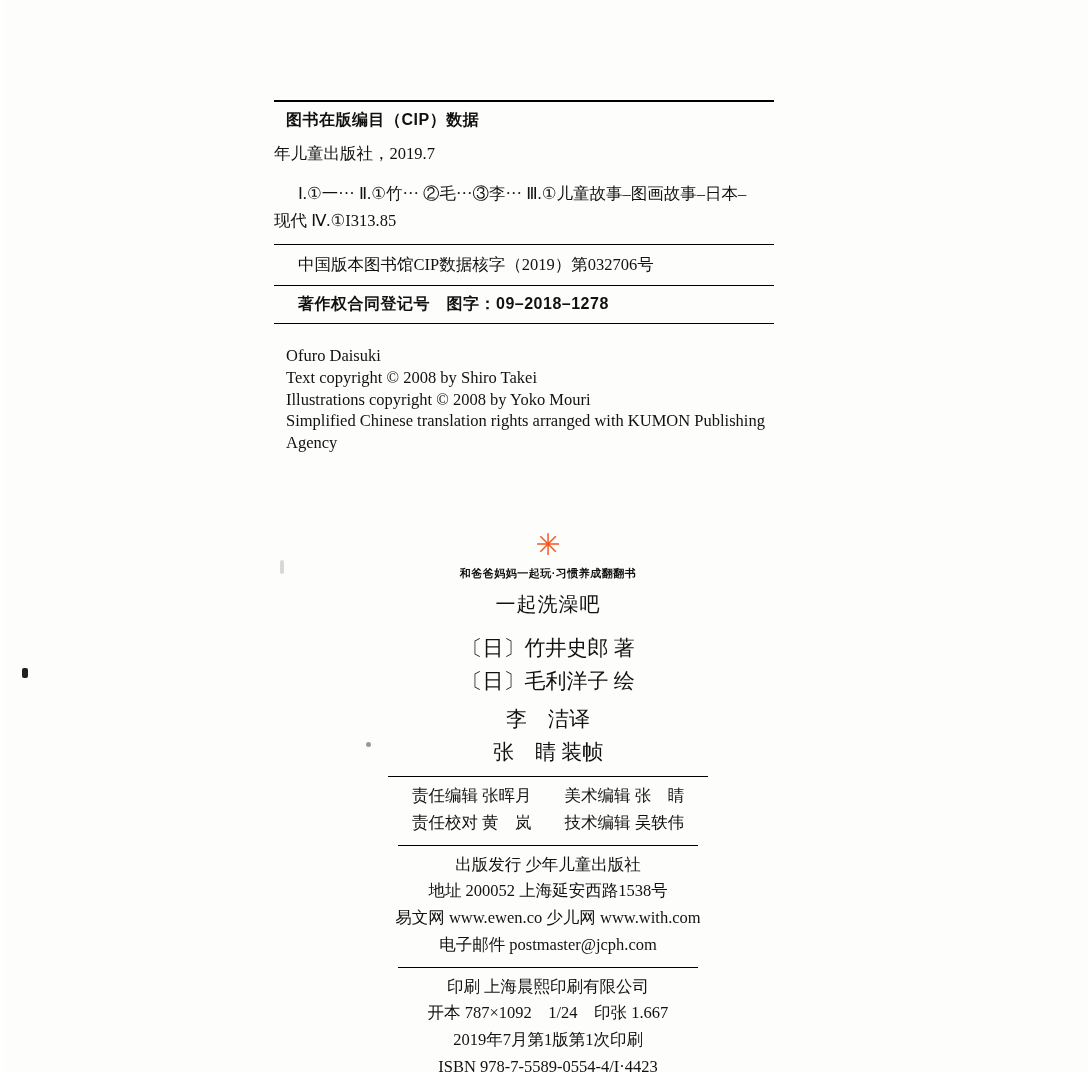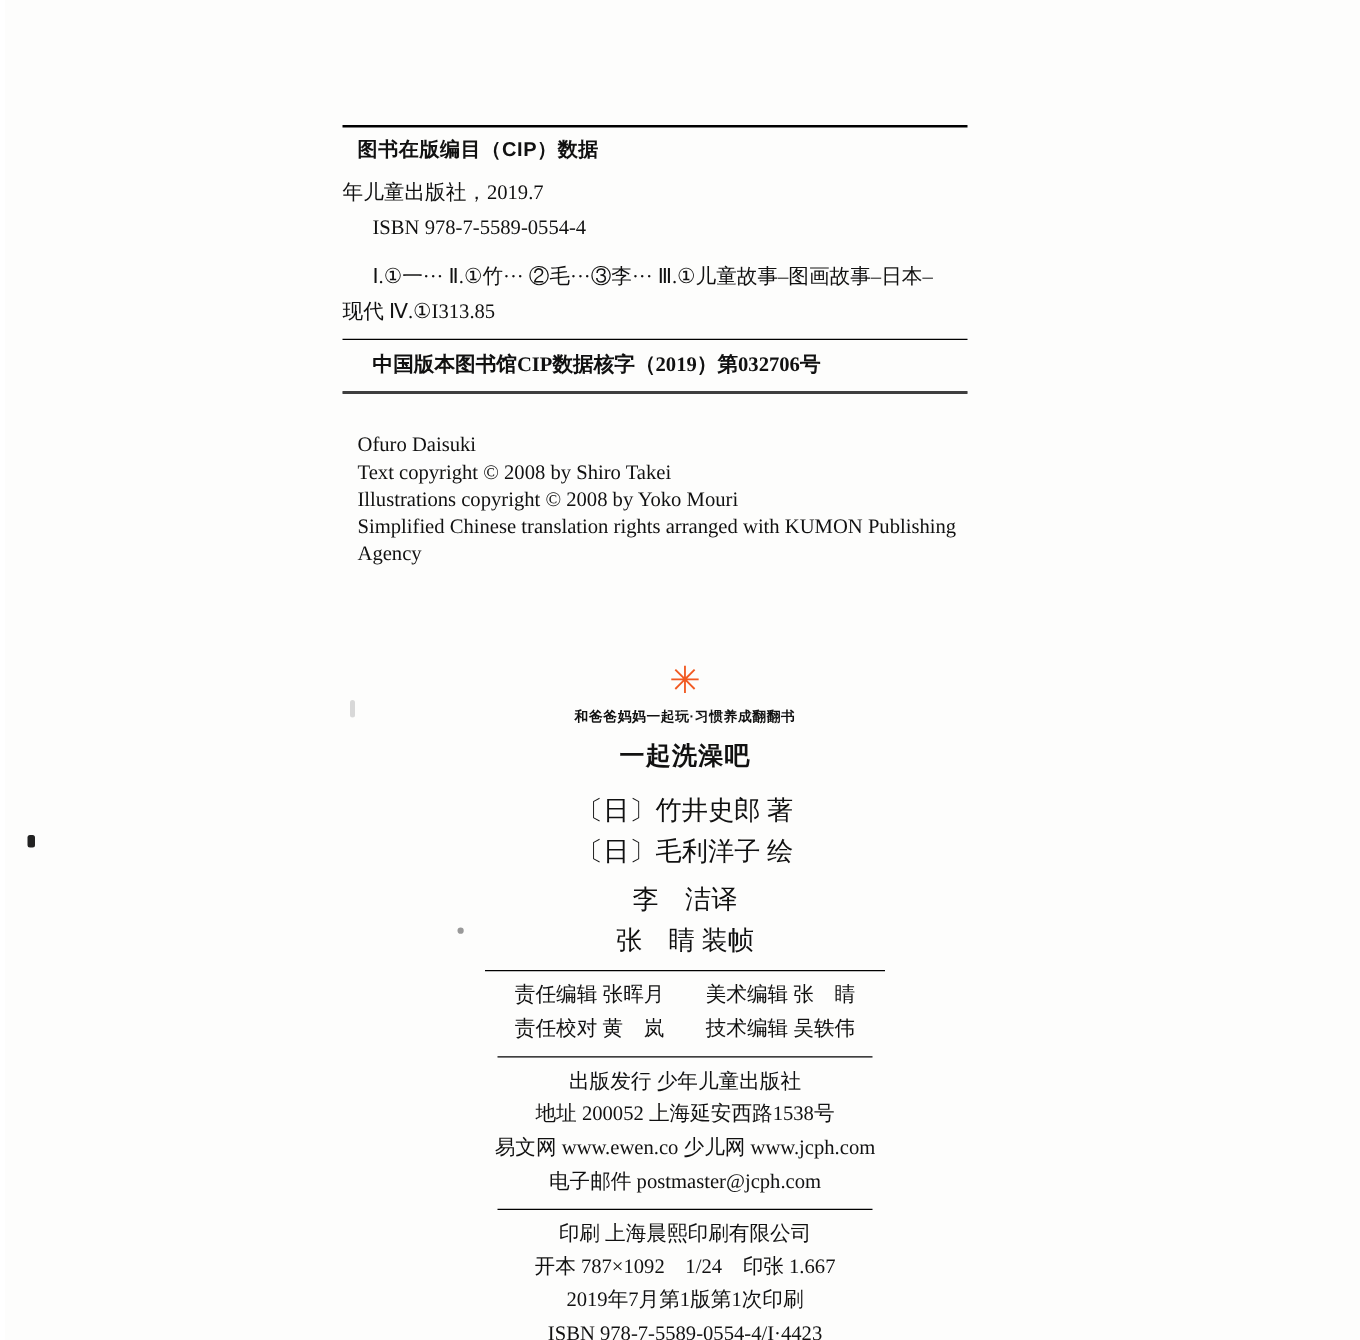--- a/index.html
+++ b/index.html
@@ -60,21 +60,20 @@
   .cip-gap {
     height: 12px;
   }
   .cip-line-center {
     font-size: 16.5px;
     line-height: 1.6;
     text-indent: 24px;
   }
   .cip-row {
     padding: 7px 0 7px 0;
-    font-weight: bold;
   }
   .copyright-reg {
     font-family: "Liberation Sans", sans-serif;
     font-weight: bold;
     font-size: 16px;
     text-indent: 24px;
     padding: 8px 0 8px 0;
     letter-spacing: 0.5px;
   }
 
@@ -110,21 +109,21 @@
   .series {
     font-family: "Liberation Sans", sans-serif;
     font-size: 11px;
     font-weight: bold;
     margin-bottom: 10px;
     letter-spacing: 0.5px;
   }
   .book-title {
     font-family: "Liberation Sans", sans-serif;
     font-size: 20px;
-    font-weight: bold;
+    font-weight: normal;
     margin-bottom: 14px;
     letter-spacing: 1px;
   }
   .credit {
     font-size: 21px;
     line-height: 1.55;
   }
   .credit-gap {
     height: 6px;
   }
@@ -160,32 +159,32 @@
   <div class="mark mark-a"></div>
   <div class="mark mark-b"></div>
   <div class="mark mark-c"></div>
 
   <div class="cip-block">
     <div class="rule"></div>
 
     <div class="cip-title">图书在版编目（CIP）数据</div>
 
     <div class="cip-para">年儿童出版社，2019.7</div>
-    <div class="cip-para indent">ISBN 978-7-5589-0554-4</div>
 
     <div class="cip-gap"></div>
 
     <div class="cip-para indent">Ⅰ.①一··· Ⅱ.①竹··· ②毛···③李··· Ⅲ.①儿童故事–图画故事–日本–</div>
     <div class="cip-para">现代 Ⅳ.①I313.85</div>
 
     <div style="height:8px"></div>
     <div class="rule-thin"></div>
     <div class="cip-row cip-line-center">中国版本图书馆CIP数据核字（2019）第032706号</div>
     <div class="rule-thin"></div>
 
+    <div class="copyright-reg">著作权合同登记号　图字：09–2018–1278</div>
     <div class="rule-thin"></div>
   </div>
 
   <div class="eng-block">
     <div>Ofuro Daisuki</div>
     <div>Text copyright © 2008 by Shiro Takei</div>
     <div>Illustrations copyright © 2008 by Yoko Mouri</div>
     <div>Simplified Chinese translation rights arranged with KUMON Publishing</div>
     <div>Agency</div>
   </div>
@@ -204,21 +203,21 @@
 
     <div class="pub-rule"></div>
 
     <div class="pub-line">责任编辑 张晖月　　美术编辑 张　睛</div>
     <div class="pub-line">责任校对 黄　岚　　技术编辑 吴轶伟</div>
 
     <div class="pub-rule short"></div>
 
     <div class="pub-line">出版发行 少年儿童出版社</div>
     <div class="pub-line">地址 200052 上海延安西路1538号</div>
-    <div class="pub-line">易文网 www.ewen.co  少儿网 www.jcph.com</div>
+    <div class="pub-line">易文网 www.ewen.co  少儿网 www.with.com</div>
     <div class="pub-line">电子邮件 postmaster@jcph.com</div>
 
     <div class="pub-rule short"></div>
 
     <div class="pub-line">印刷 上海晨熙印刷有限公司</div>
     <div class="pub-line">开本 787×1092　1/24　印张 1.667</div>
     <div class="pub-line">2019年7月第1版第1次印刷</div>
     <div class="pub-line">ISBN 978-7-5589-0554-4/I·4423</div>
     <div class="pub-line">定价30.00元</div>
 

